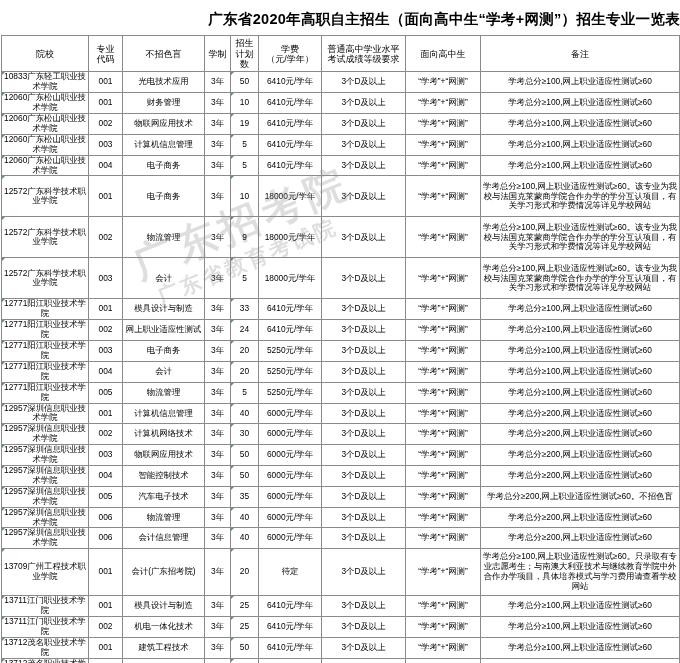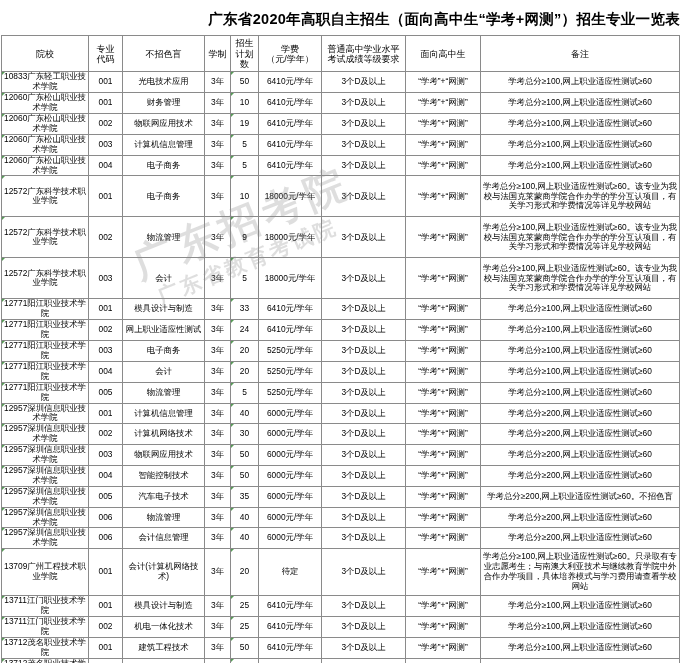--- a/index.html
+++ b/index.html
@@ -374,21 +374,21 @@
           <td>3年</td>
           <td class="mark">40</td>
           <td>6000元/学年</td>
           <td>3个D及以上</td>
           <td>“学考”+“网测”</td>
           <td class="remark">学考总分≥200,网上职业适应性测试≥60</td>
         </tr>
         <tr class="tall2">
           <td class="school mark">13709广州工程技术职业学院</td>
           <td>001</td>
-          <td>会计(计算机网络技术)</td>
+          <td>会计(广东招考院)</td>
           <td>3年</td>
           <td class="mark">20</td>
           <td>待定</td>
           <td>3个D及以上</td>
           <td>“学考”+“网测”</td>
           <td class="remark">学考总分≥100,网上职业适应性测试≥60。只录取有专业志愿考生；与南澳大利亚技术与继续教育学院中外合作办学项目，具体培养模式与学习费用请查看学校网站</td>
         </tr>
         <tr class="norm">
           <td class="school mark">13711江门职业技术学院</td>
           <td>001</td>

